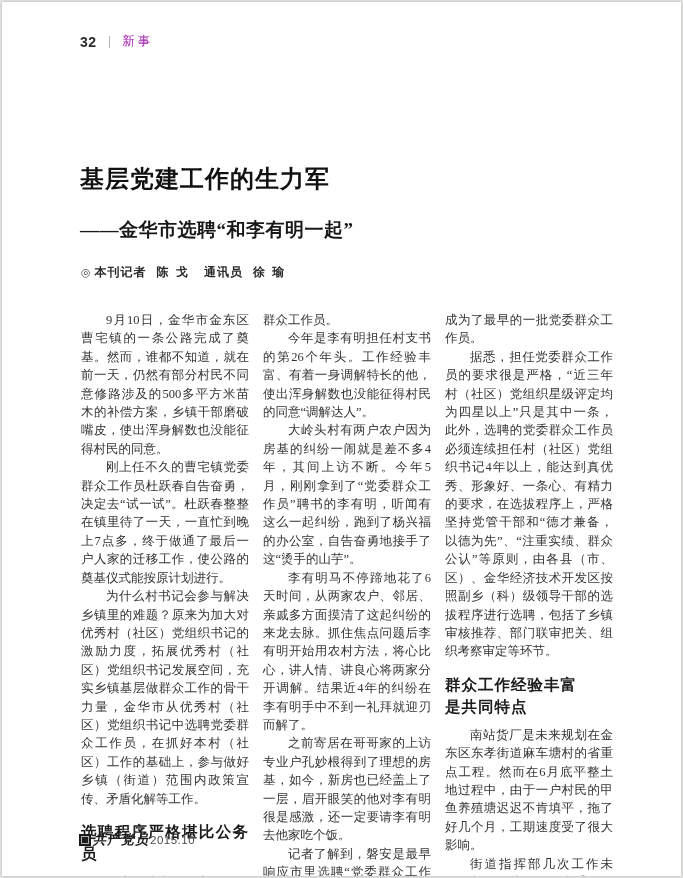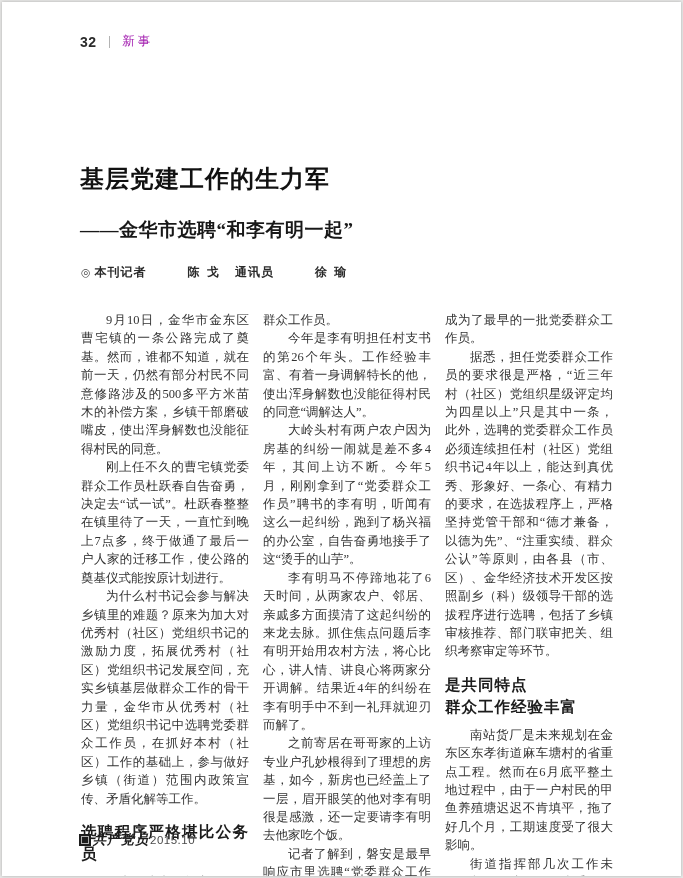--- a/index.html
+++ b/index.html
@@ -39,21 +39,21 @@
     font-size:19px;font-weight:bold;color:#181818;
     letter-spacing:.5px;margin:0;
   }
   .byline{
     position:absolute;top:262px;left:79px;
     font-size:12px;font-weight:bold;color:#2a2a2a;
     display:flex;align-items:center;letter-spacing:1px;
   }
   .byline .marker{font-size:11px;margin-right:3px;color:#444;font-weight:normal;}
   .byline .role{margin-right:10px;}
-  .byline .person{margin-right:14px;letter-spacing:2px;margin-left:31px;}
+  .byline .person{margin-right:14px;letter-spacing:2px;}
   
   .body-columns{
     position:absolute;top:309px;left:79px;width:534px;
     display:flex;gap:14px;
   }
   .col{
     width:168px;
     font-family:"Liberation Serif","DejaVu Serif",serif;
     font-size:12.5px;line-height:18.4px;color:#333;
     text-align:justify;text-justify:inter-ideograph;
@@ -124,22 +124,22 @@
       <p>大岭头村有两户农户因为房基的纠纷一闹就是差不多4年，其间上访不断。今年5月，刚刚拿到了“党委群众工作员”聘书的李有明，听闻有这么一起纠纷，跑到了杨兴福的办公室，自告奋勇地接手了这“烫手的山芋”。</p>
       <p>李有明马不停蹄地花了6天时间，从两家农户、邻居、亲戚多方面摸清了这起纠纷的来龙去脉。抓住焦点问题后李有明开始用农村方法，将心比心，讲人情、讲良心将两家分开调解。结果近4年的纠纷在李有明手中不到一礼拜就迎刃而解了。</p>
       <p>之前寄居在哥哥家的上访专业户孔妙根得到了理想的房基，如今，新房也已经盖上了一层，眉开眼笑的他对李有明很是感激，还一定要请李有明去他家吃个饭。</p>
       <p>记者了解到，磐安是最早响应市里选聘“党委群众工作员”的县区。5月28日，和李有明一起，总共七位四星级以上的党支部书记正式接过聘书</p>
     </div>
 
     <div class="col">
       <p class="cont">成为了最早的一批党委群众工作员。</p>
       <p>据悉，担任党委群众工作员的要求很是严格，“近三年村（社区）党组织星级评定均为四星以上”只是其中一条，此外，选聘的党委群众工作员必须连续担任村（社区）党组织书记4年以上，能达到真优秀、形象好、一条心、有精力的要求，在选拔程序上，严格坚持党管干部和“德才兼备，以德为先”、“注重实绩、群众公认”等原则，由各县（市、区）、金华经济技术开发区按照副乡（科）级领导干部的选拔程序进行选聘，包括了乡镇审核推荐、部门联审把关、组织考察审定等环节。</p>
       <h3 class="subhead">
+        <span style="display:block">群众工作经验丰富</span>
         <span style="display:block">是共同特点</span>
-        <span style="display:block">群众工作经验丰富</span>
       </h3>
       <p>南站货厂是未来规划在金东区东孝街道麻车塘村的省重点工程。然而在6月底平整土地过程中，由于一户村民的甲鱼养殖塘迟迟不肯填平，拖了好几个月，工期速度受了很大影响。</p>
       <p>街道指挥部几次工作未果，想到了该街道的党委群众工作员、金东区东孝街道杨溪村党支部书记郑军和甲鱼老板关系不错，于是，就请他出马帮助调解这件事。</p>
     </div>
 
   </div>
 
   <div class="page-footer">
     <span class="logo-box"></span>
     <span class="magazine-name">共产党员</span>

